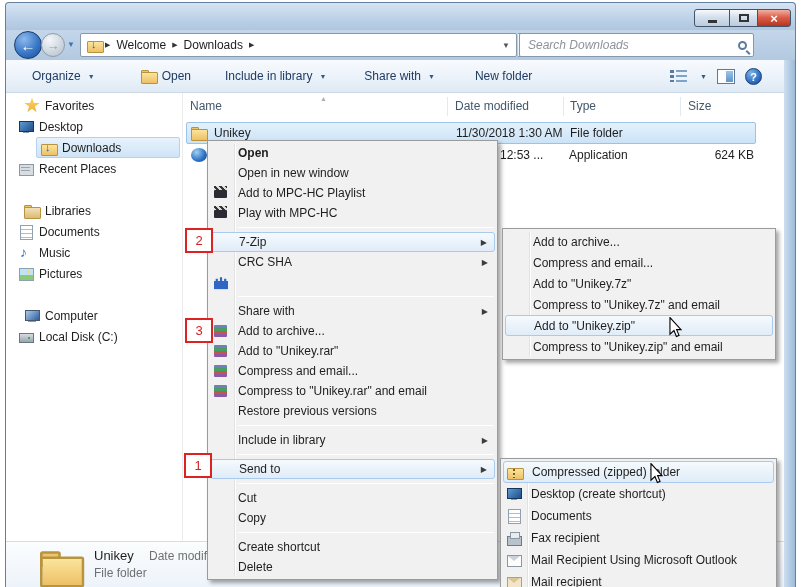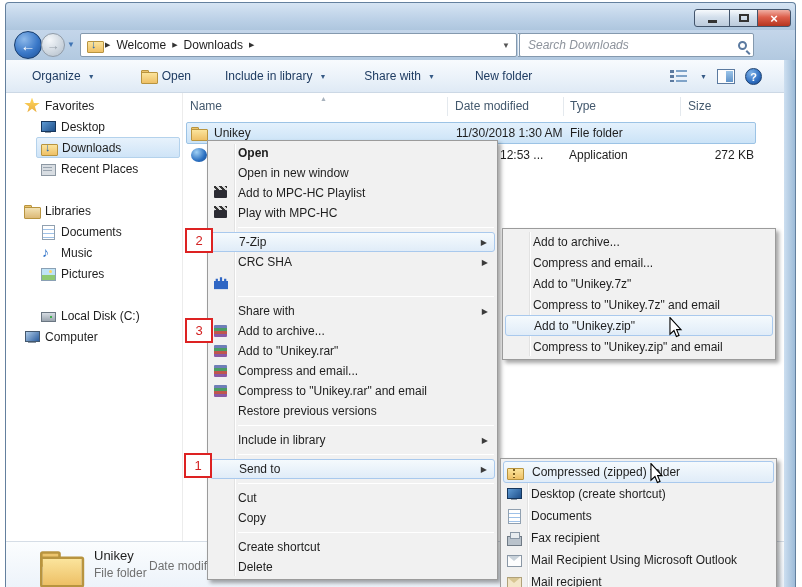--- a/index.html
+++ b/index.html
@@ -73,21 +73,21 @@
   .tbi-help{width:17px;height:17px;border-radius:50%;color:#fff;font-weight:bold;font-size:11px;text-align:center;line-height:17px;
     background:radial-gradient(circle at 35% 28%,#7fb3e8,#2f6fc2 60%,#1a4a8c);border:1px solid #1c406f;}
 
   
   #content{position:absolute;left:6px;top:93px;width:778px;height:448px;background:#fff;}
   #side-divider{position:absolute;left:182px;top:93px;width:1px;height:448px;background:#ececec;}
 
   
   #sidebar{position:absolute;left:0;top:95px;width:180px;}
   .side-item{height:21px;display:flex;align-items:center;padding-left:24px;}
-  .side-item.indent{padding-left:40px;}
+  .side-item.indent{padding-left:18px;}
   .side-item .lbl{margin-left:5px;white-space:nowrap;}
   .side-item.sel{margin-left:36px;padding-left:4px;border:1px solid #b4d2ec;border-radius:2px;
     background:linear-gradient(180deg,#e7f2fc,#cfe4f7);}
   .side-gap{height:21px;}
 
   
   .colhead{position:absolute;top:99px;color:#43586d;}
   .colline{position:absolute;top:97px;height:19px;width:1px;background:#e4e9ee;}
   #sortcaret{position:absolute;left:320px;top:95px;font-size:7px;color:#a8b2bd;}
 
@@ -101,21 +101,21 @@
   .cell.type{padding-left:3px;}
   .cell.size{text-align:right;padding-right:2px;}
   .frow.partial .cell.date{padding-left:46px;}
 
   
   #details{position:absolute;left:6px;top:541px;width:778px;height:46px;
     background:linear-gradient(180deg,#fbfdfe,#edf3fa);border-top:1px solid #d5dde6;}
   #details .big-wrap{position:absolute;left:34px;top:4px;width:42px;height:40px;}
   .big-scale{display:inline-block;transform:scale(2.6);transform-origin:0 0;}
   #det-name{position:absolute;left:88px;top:6px;font-size:13px;color:#1e1e1e;}
-  #det-meta{position:absolute;left:143px;top:17px;color:#707070;}
+  #det-meta{position:absolute;left:143px;top:7px;color:#707070;}
   #det-type{position:absolute;left:88px;top:24px;color:#707070;}
 
   
   .menu{position:absolute;background:#f1f1f1;border:1px solid #9b9b9b;padding:2px 0;z-index:10;
     box-shadow:3px 3px 4px rgba(0,0,0,.35);}
   .menu .gutter{position:absolute;left:26px;top:3px;bottom:3px;width:1px;background:#e2e2e2;box-shadow:1px 0 0 #fff;}
   .menu-item{position:relative;height:20px;display:flex;align-items:center;margin:0 2px;border-radius:3px;z-index:1;}
   .menu.h21 .menu-item{height:21px;}
   .menu.h22 .menu-item{height:22px;}
   .menu-item .lbl{padding-left:28px;white-space:nowrap;}
@@ -284,27 +284,27 @@
       </div>
       <div class="side-item indent">
         <span class="ic ic-music"></span>
         <span class="lbl">Music</span>
       </div>
       <div class="side-item indent">
         <span class="ic ic-picture"></span>
         <span class="lbl">Pictures</span>
       </div>
       <div class="side-gap"></div>
+      <div class="side-item group">
+        <span class="ic ic-computer"></span>
+        <span class="lbl">Computer</span>
+      </div>
       <div class="side-item indent">
         <span class="ic ic-disk"></span>
         <span class="lbl">Local Disk (C:)</span>
-      </div>
-      <div class="side-item group">
-        <span class="ic ic-computer"></span>
-        <span class="lbl">Computer</span>
       </div>
       <div class="side-gap"></div>
     </div>
 
   <span class="colhead" style="left:190px;">Name</span>
   <span id="sortcaret">▲</span>
   <span class="colhead" style="left:455px;">Date modified</span>
   <span class="colhead" style="left:570px;">Type</span>
   <span class="colhead" style="left:688px;">Size</span>
   <span class="colline" style="left:447px;"></span>
@@ -322,21 +322,21 @@
         <span class="cell type">File folder</span>
         <span class="cell size"></span>
       </div>
       <div class="frow partial">
         <span class="cell name">
           <span class="ic ic-app"></span>
           <span class="fname"></span>
         </span>
         <span class="cell date">12:53 ...</span>
         <span class="cell type">Application</span>
-        <span class="cell size">272 KB</span>
+        <span class="cell size">624 KB</span>
       </div>
     </div>
 
   <div id="details">
     <span class="big-wrap"><span class="ic ic-folder big-scale"></span></span>
     <span id="det-name">Unikey</span>
     <span id="det-meta">Date modif</span>
     <span id="det-type">File folder</span>
   </div>
 

